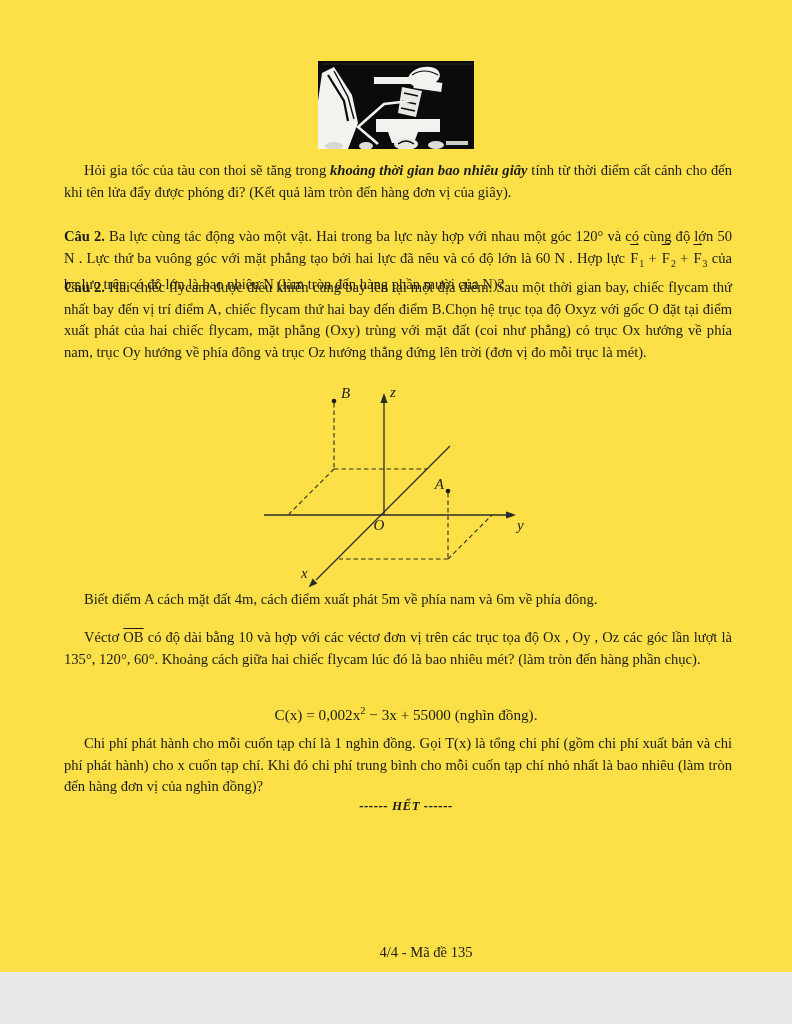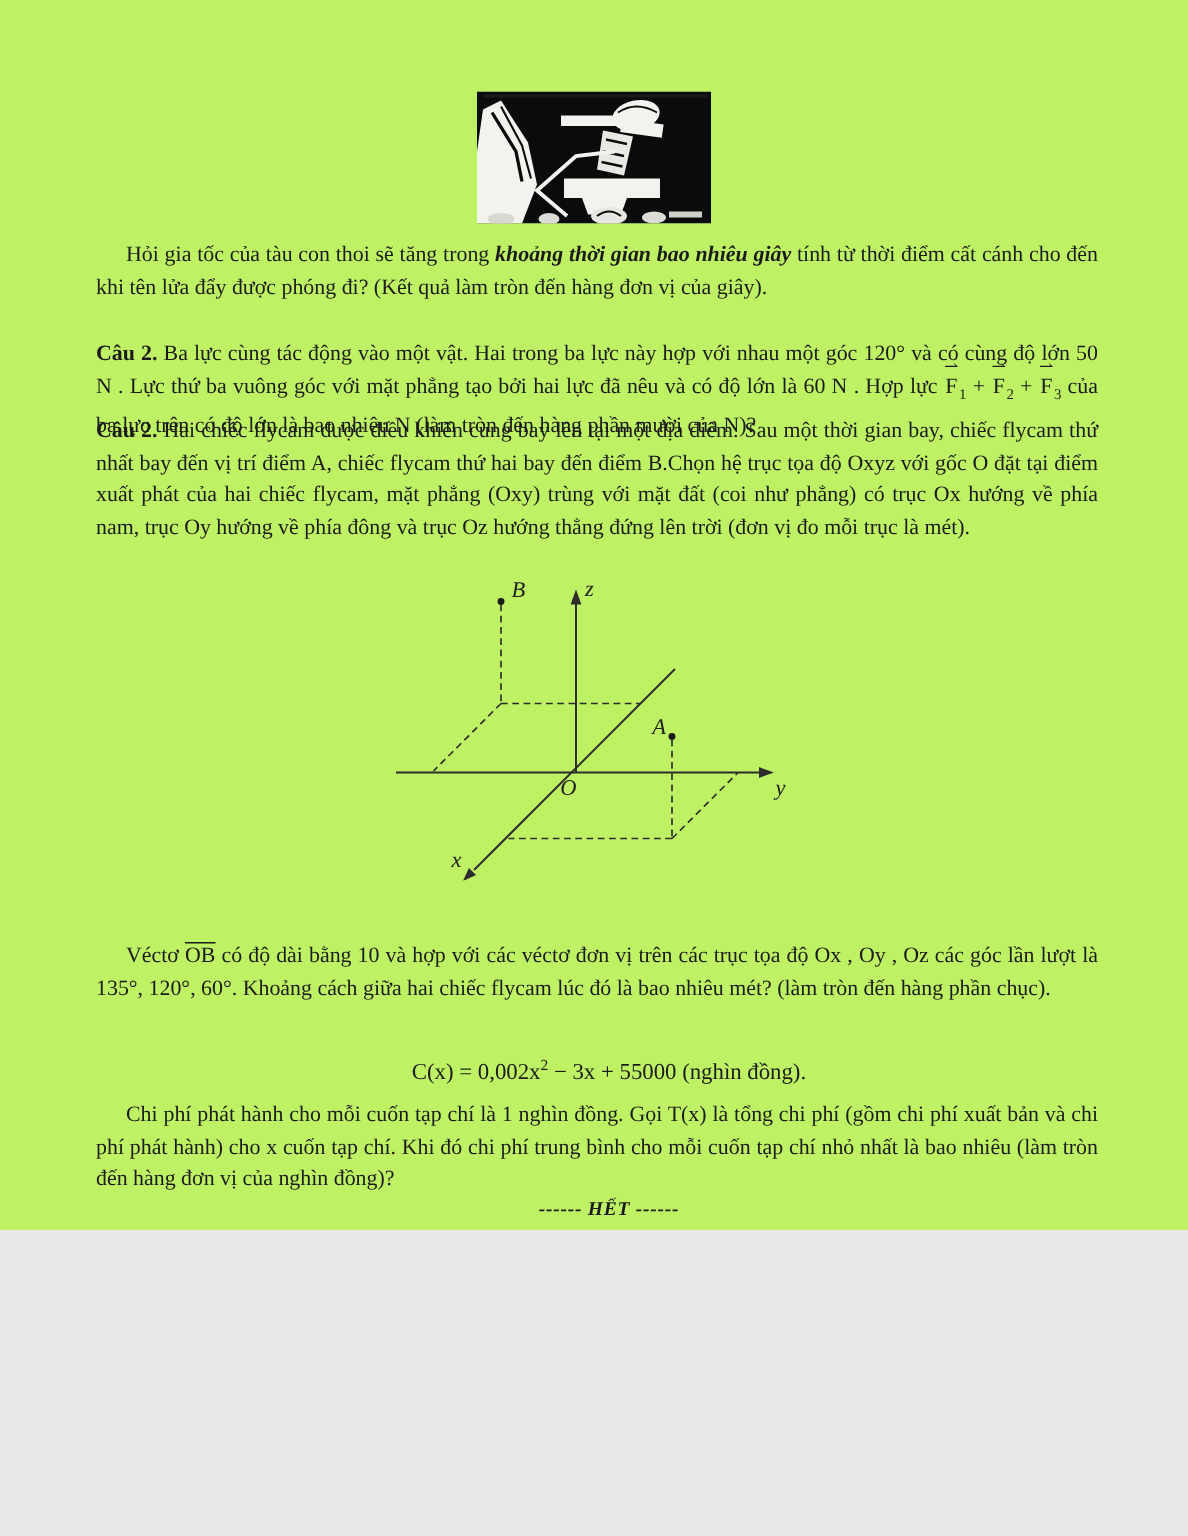--- a/index.html
+++ b/index.html
@@ -1,18 +1,18 @@
 <!DOCTYPE html>
 <html><head>
 <meta charset="utf-8">
 <style>
   html,body { margin:0; padding:0; background:#e8e8e6; }
   .page {
-    position:relative; width:792px; height:820px; margin:0 auto;
-    background:#bef264; overflow:hidden;
+    position:relative; width:792px; height:972px; margin:0 auto;
+    background:#fde047; overflow:hidden;
     font-family:"Liberation Serif","DejaVu Serif",serif;
     color:#1b1b1b;
   }
   .para {
     position:absolute; left:64px; width:668px; margin:0;
     font-size:14.6px; line-height:21.5px; text-align:justify;
   }
   .indent { text-indent:20px; }
   .qlabel { font-weight:bold; }
   .bi { font-weight:bold; font-style:italic; }
@@ -116,20 +116,21 @@
 
       <text class="dlabel" x="85" y="16">B</text>
       <text class="dlabel" x="188" y="107" text-anchor="end">A</text>
       <text class="dlabel" x="134" y="15">z</text>
       <text class="dlabel" x="261" y="148">y</text>
       <text class="dlabel" x="45" y="196">x</text>
       <text class="dlabel" x="123" y="148" text-anchor="middle">O</text>
     </svg>
   </div>
 
+  <p class="para indent" style="top:589px;">Biết điểm A cách mặt đất 4m, cách điểm xuất phát 5m về phía nam và 6m về phía đông.</p>
 
   <p class="para indent" style="top:627px;">
     <span>Véctơ</span>
     <span class="ovl">OB</span>
     <span>có độ dài bằng 10 và hợp với các véctơ đơn vị trên các trục tọa độ Ox , Oy , Oz các góc lần lượt là 135°, 120°, 60°. Khoảng cách giữa hai chiếc flycam lúc đó là bao nhiêu mét? (làm tròn đến hàng phần chục).</span>
   </p>
 
 
   <p class="centerline formula" style="top:705px;">
     <span>C(x) = 0,002x</span><sup>2</sup><span> − 3x + 55000 (nghìn đồng).</span>

